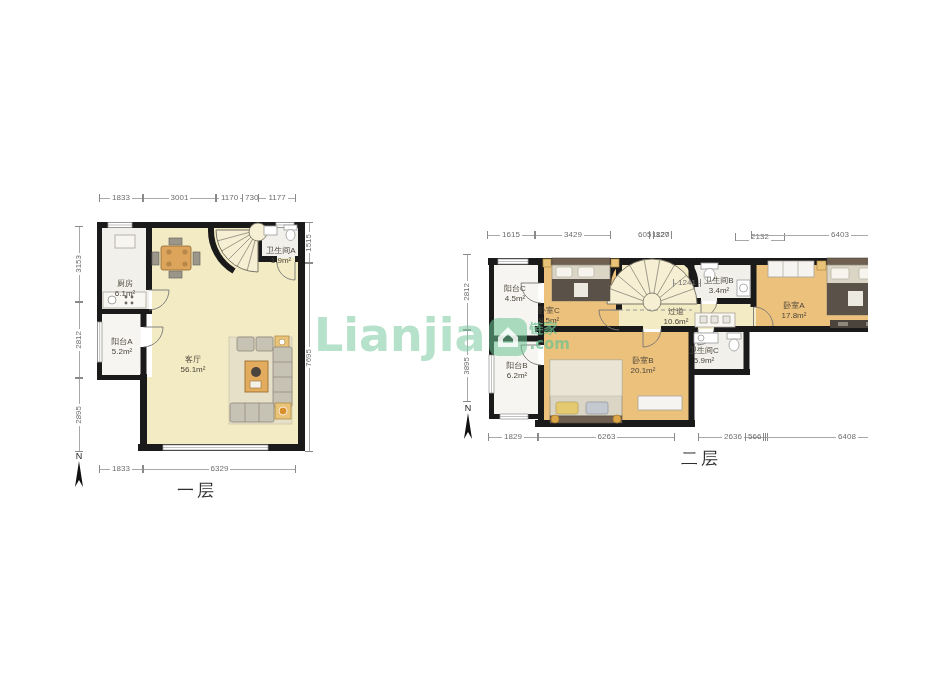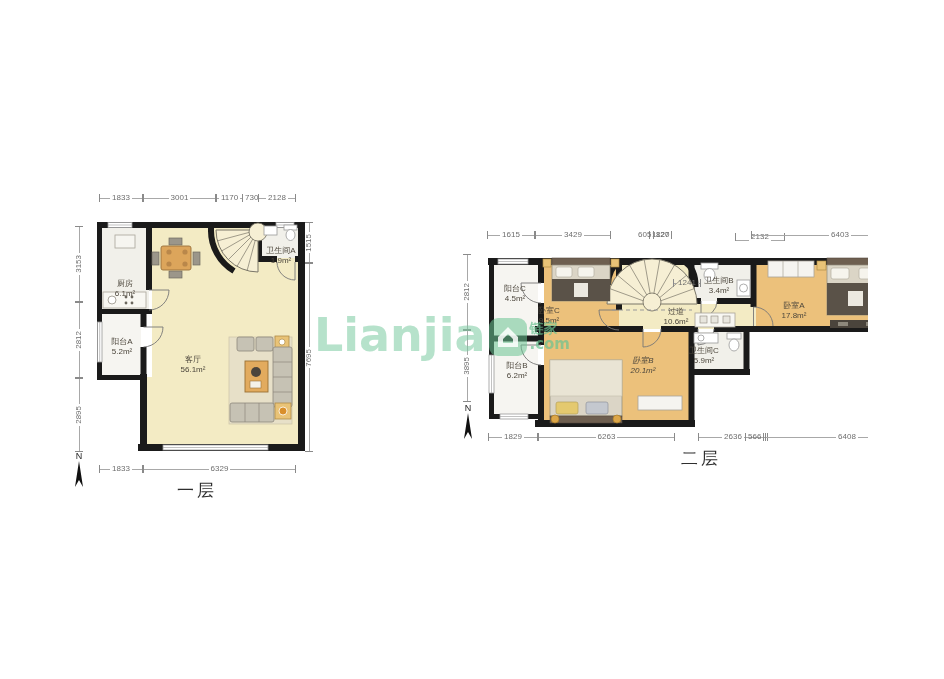--- a/index.html
+++ b/index.html
@@ -320,21 +320,21 @@
       <i class="tick"></i>
     </div>
   <div class="dim-h" style="left:243px;top:192px;width:15px;">
       <i class="tick"></i>
       <b>730</b>
       <i class="tick"></i>
     </div>
   <div class="dim-h" style="left:258px;top:192px;width:38px;">
       <i class="tick"></i>
       <i class="ln"></i>
-      <b>2128</b>
+      <b>1177</b>
       <i class="ln"></i>
       <i class="tick"></i>
     </div>
 
   <div class="dim-h" style="left:99px;top:463px;width:44px;">
       <i class="tick"></i>
       <i class="ln"></i>
       <b>1833</b>
       <i class="ln"></i>
       <i class="tick"></i>
@@ -540,21 +540,21 @@
     <span>17.8m²</span>
   </div>
   <div class="room" style="left:644px;top:307px;">
     <span>过道</span>
     <span>10.6m²</span>
   </div>
   <div class="room" style="left:672px;top:346px;">
     <span>卫生间C</span>
     <span>5.9m²</span>
   </div>
-  <div class="room" style="left:611px;top:356px;font-style:italic;">
+  <div class="room" style="left:611px;top:356px;">
     <span>卧室B</span>
     <span>20.1m²</span>
   </div>
   <div class="room" style="left:485px;top:361px;">
     <span>阳台B</span>
     <span>6.2m²</span>
   </div>
 
   <div class="floor-label" style="left:152px;top:479px;">一层</div>
   <div class="floor-label" style="left:656px;top:447px;">二层</div>

